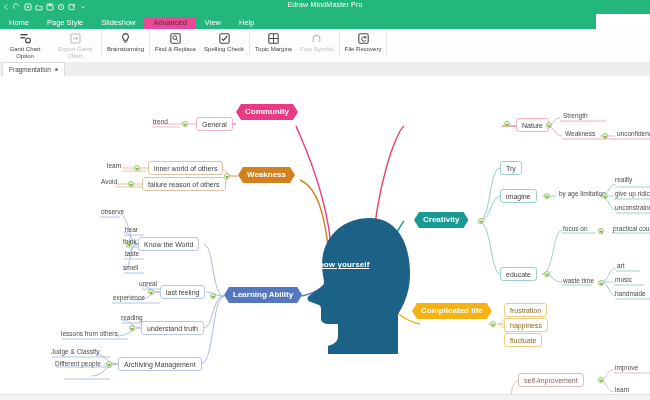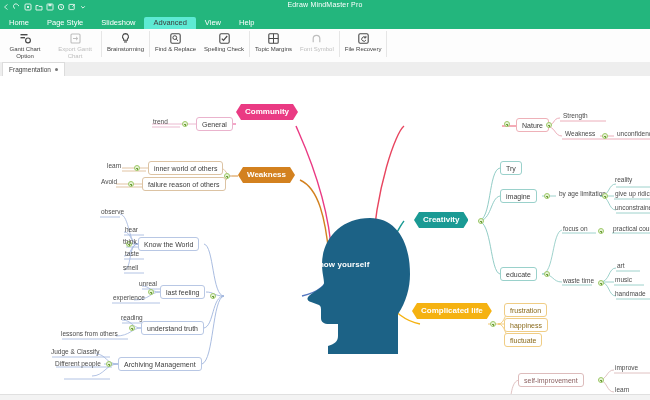--- a/index.html
+++ b/index.html
@@ -23,29 +23,29 @@
     opacity:.95;
   }
   .qa .qicon svg{display:block;}
   .apptitle{
     position:absolute;left:0;right:0;top:1px;text-align:center;
     font-size:7px;color:#ffffff;letter-spacing:.2px;
   }
 
   
   .ribbon-tabs{
-    position:absolute;left:0;top:14px;width:650px;height:15px;
+    position:absolute;left:0;top:14px;width:596px;height:15px;
     background:#23b67d;display:flex;align-items:flex-end;
     font-size:7.5px;
   }
   .rtab{
     padding:2px 9px 3px 9px;color:#ffffff;line-height:1;
     border-radius:2px 2px 0 0;white-space:nowrap;
   }
-  .rtab.active{background:#5eead4;color:#3b3b3b;}
+  .rtab.active{background:#ec4899;color:#3b3b3b;}
 
   
   .ribbon{
     position:absolute;left:0;top:29px;width:650px;height:33px;
     background:#fdfdfd;border-bottom:1px solid #e2e2e2;
     display:flex;align-items:flex-start;
   }
   .rgrp{display:flex;align-items:flex-start;height:33px;}
   .rsep{width:1px;height:26px;background:#e6e6e6;margin:2px 1px 0 1px;}
   .ritem{
@@ -108,21 +108,21 @@
     background:#e7f3d8;border:1px solid #9ec96a;box-sizing:border-box;
   }
   .badge::before,.badge::after{
     content:"";position:absolute;background:#6f9e3c;
   }
   .badge::before{left:1px;top:2px;width:2px;height:1px;}
   .badge::after{left:1.5px;top:1.5px;width:1px;height:2px;}
   .headwrap{position:absolute;left:300px;top:140px;width:110px;height:140px;}
   .headlabel{
     position:absolute;left:313px;top:184px;color:#ffffff;
-    font-size:8px;font-weight:bold;letter-spacing:.1px;
+    font-size:8px;font-weight:bold;letter-spacing:.1px;text-decoration:underline;
   }
   .statusbar{
     position:absolute;left:0;bottom:0;width:650px;height:5px;background:#f3f3f3;
     border-top:1px solid #e0e0e0;
   }
 </style>
 </head>
 <body>
 
 <div class="app">
@@ -409,20 +409,21 @@
 
     <div class="node topic" style="left:238px;top:91px;background:#d3811f;">Weakness</div>
     <span class="badge" style="left:224px;top:97px;"></span>
     <div class="node sub" style="left:148px;top:85px;border-color:#dcc3a3;">inner world of others</div>
     <span class="badge" style="left:134px;top:89px;"></span>
     <div class="node leaf" style="left:104px;top:86px;">learn</div>
     <div class="node sub" style="left:142px;top:101px;border-color:#dcc3a3;">failure reason of others</div>
     <span class="badge" style="left:128px;top:105px;"></span>
     <div class="node leaf" style="left:98px;top:102px;">Avoid</div>
 
+    <div class="node topic" style="left:224px;top:211px;background:#5477c0;">Learning Ability</div>
     <span class="badge" style="left:210px;top:217px;"></span>
 
     <div class="node sub" style="left:138px;top:161px;border-color:#b8c7e4;">Know the World</div>
     <span class="badge" style="left:126px;top:165px;"></span>
     <div class="node leaf" style="left:98px;top:132px;">observe</div>
     <div class="node leaf" style="left:122px;top:150px;">hear</div>
     <div class="node leaf" style="left:120px;top:162px;">think</div>
     <div class="node leaf" style="left:122px;top:174px;">taste</div>
     <div class="node leaf" style="left:120px;top:188px;">smell</div>
 

